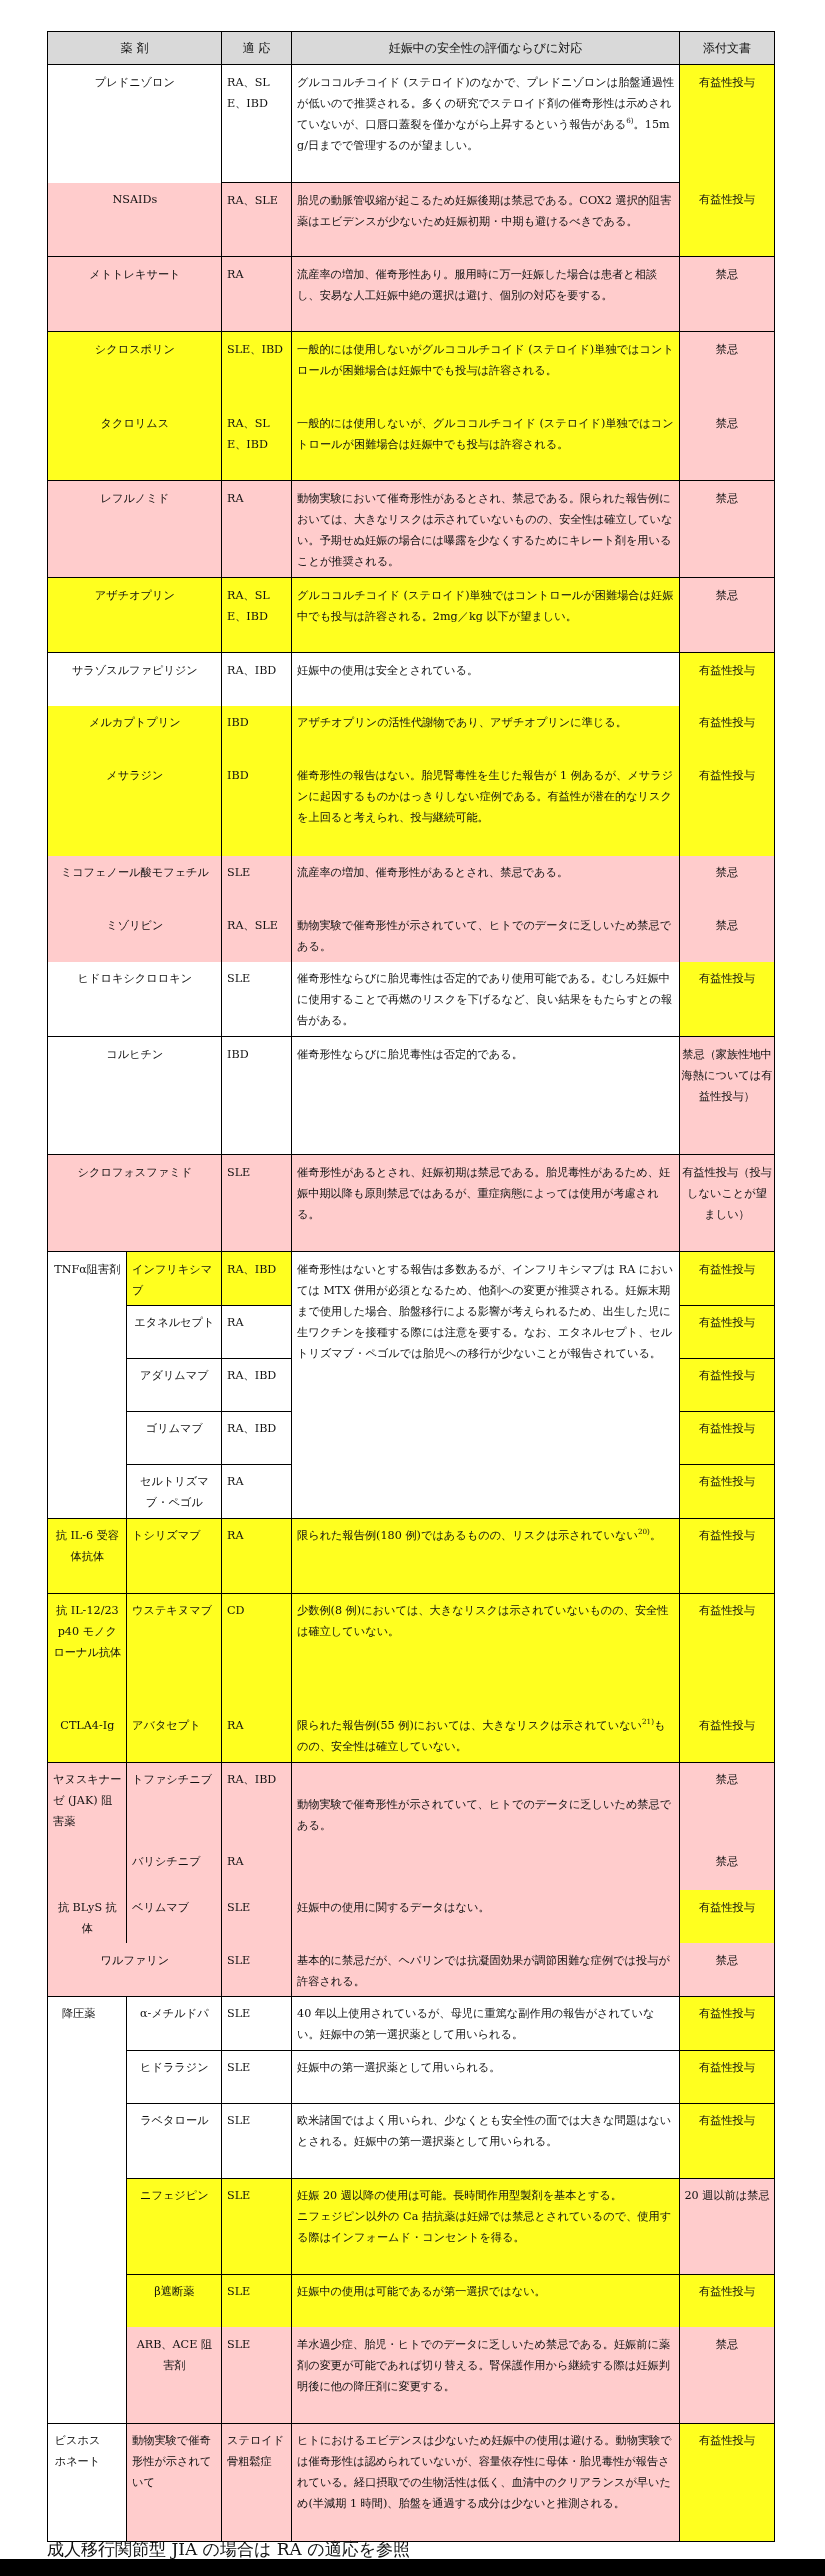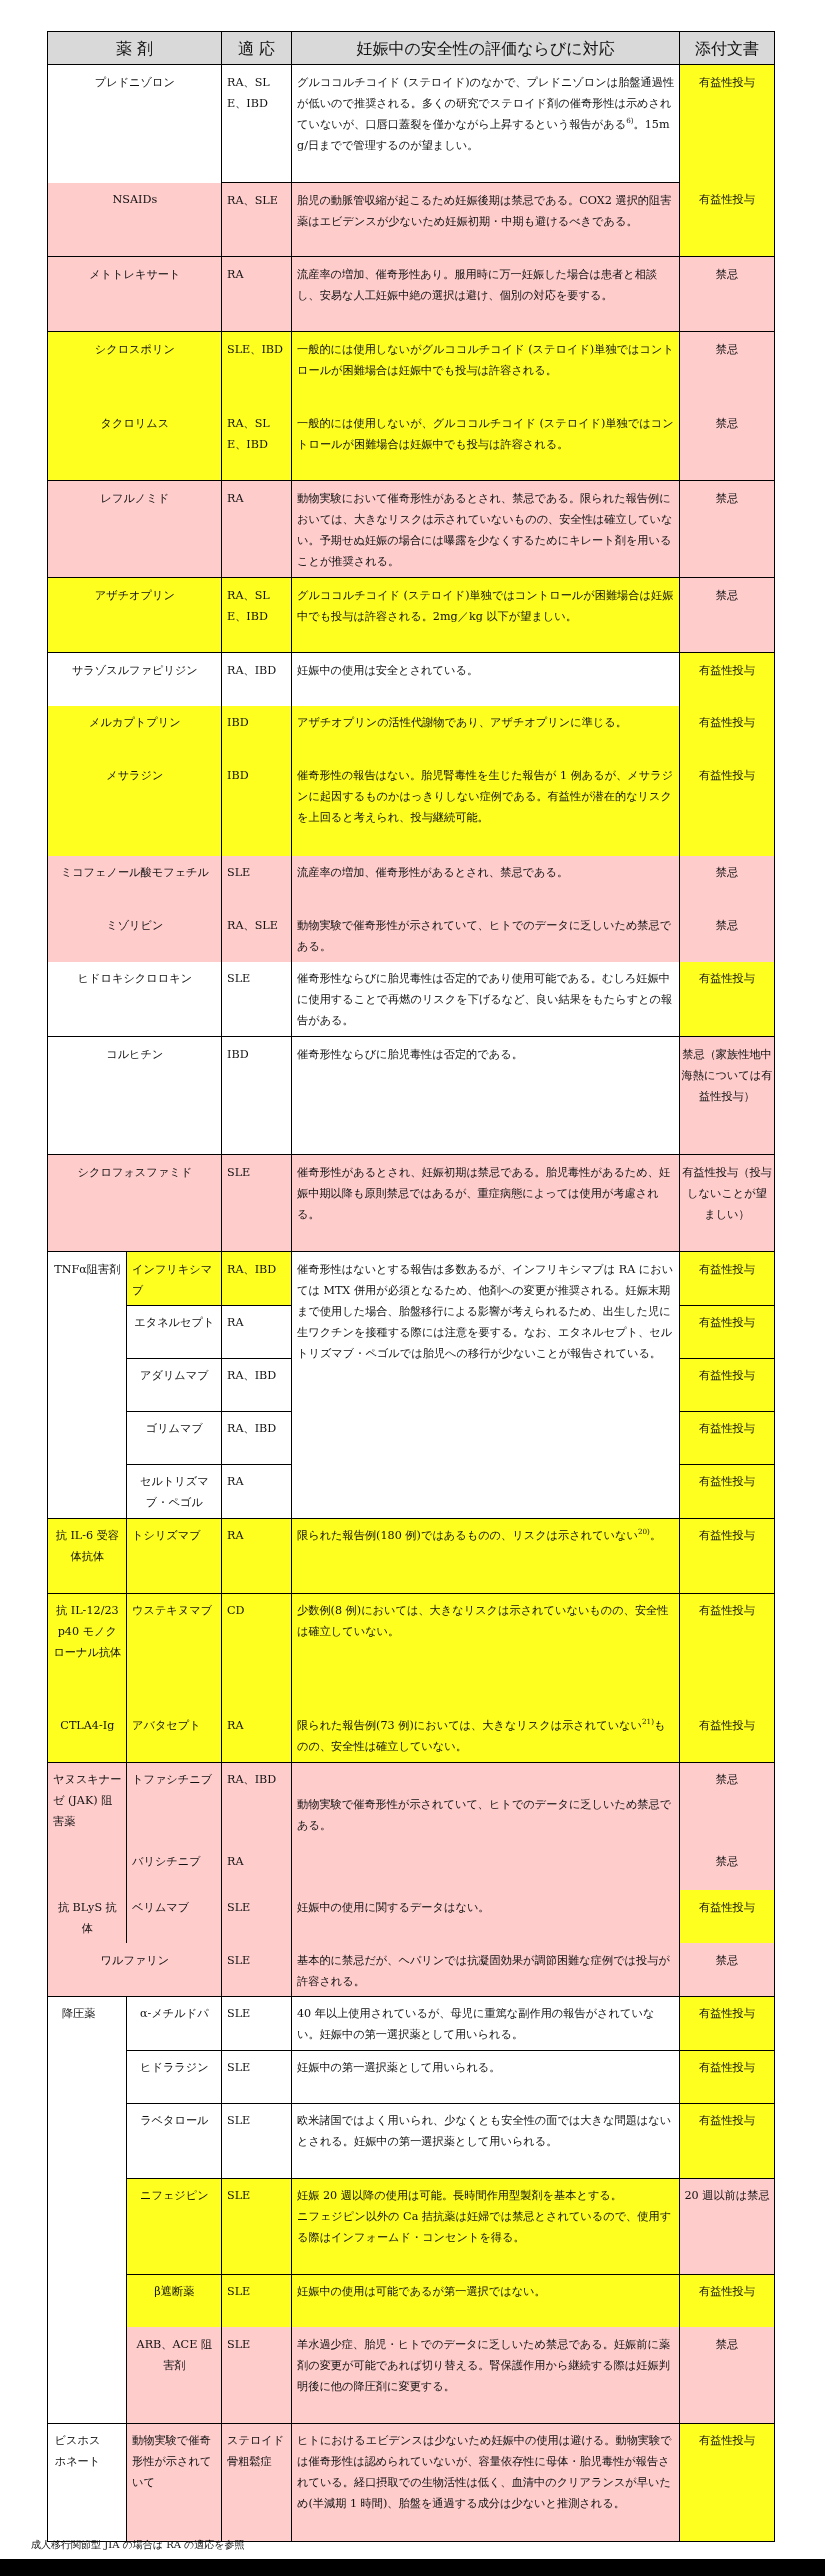--- a/index.html
+++ b/index.html
@@ -1,27 +1,27 @@
 <!DOCTYPE html>
 <html style="font-size:11.5px"><head>
 <meta charset="utf-8">
 <style>
   html,body{margin:0;padding:0;background:#fff;}
   body{width:826px;height:2576px;position:relative;overflow:hidden;font-family:"DejaVu Serif","Liberation Serif",serif;color:#111;}
   #tbl{position:absolute;left:47px;top:31px;width:727px;border-collapse:collapse;table-layout:fixed;font-size:11.2px;line-height:21px;}
   #tbl td,#tbl th{border:0.7px solid #000;vertical-align:top;padding:6.5px 4.3px 4.3px 5px;word-break:break-all;}
-  #tbl th{background:#d9d9d9;font-weight:normal;font-size:16px;text-align:center;vertical-align:middle;padding:0;height:32px;}
+  #tbl th{background:#d9d9d9;font-weight:normal;font-size:12px;text-align:center;vertical-align:middle;padding:0;height:32px;}
   #tbl td.c{text-align:center;margin-top:27px;}
   #tbl td.ind{}
   #tbl td.att{text-align:center;padding-left:1.4px;padding-right:1.4px;}
   .bw{background:#fff;} .bp{background:#ffcccc;} .by{background:#ffff1f;}
   .nb-t{border-top:none !important;} .nb-b{border-bottom:none !important;}
   .thick-t{border-top:1.4px solid #000 !important;}
   sup{font-size:7.2px;line-height:0;}
-  #footnote{position:absolute;left:31px;top:2538px;font-size:10px;}
+  #footnote{position:absolute;left:47px;top:2538px;font-size:17px;}
   #bottom-bar{position:absolute;left:0;top:2559px;width:826px;height:16.6px;background:#000;}
 </style>
 </head>
 <body>
 
 <table id="tbl">
   <colgroup>
     <col style="width:79px">
       <col style="width:95px">
       <col style="width:70px">
@@ -184,21 +184,21 @@
       <td class="by ind nb-b">ウステキヌマブ</td>
       <td class="by nb-b">CD</td>
       <td class="by nb-b">少数例(8 例)においては、大きなリスクは示されていないものの、安全性は確立していない。</td>
       <td class="by att nb-b">有益性投与</td>
     </tr>
 
     <tr style="height:54px">
       <td class="by c nb-t">CTLA4-Ig</td>
       <td class="by ind nb-t">アバタセプト</td>
       <td class="by nb-t">RA</td>
-      <td class="by nb-t"><span>限られた報告例(73 例)においては、大きなリスクは示されていない</span><sup>21)</sup><span>ものの、安全性は確立していない。</span></td>
+      <td class="by nb-t"><span>限られた報告例(55 例)においては、大きなリスクは示されていない</span><sup>21)</sup><span>ものの、安全性は確立していない。</span></td>
       <td class="by att nb-t">有益性投与</td>
     </tr>
 
     <tr style="height:75px">
       <td rowspan="2" class="bp ind nb-b">ヤヌスキナーゼ (JAK) 阻害薬</td>
       <td class="bp ind nb-b">トファシチニブ</td>
       <td class="bp nb-b">RA、IBD</td>
       <td rowspan="2" class="bp nb-b" style="vertical-align:middle;padding-bottom:29px;">動物実験で催奇形性が示されていて、ヒトでのデータに乏しいため禁忌である。</td>
       <td class="bp att nb-b">禁忌</td>
     </tr>

